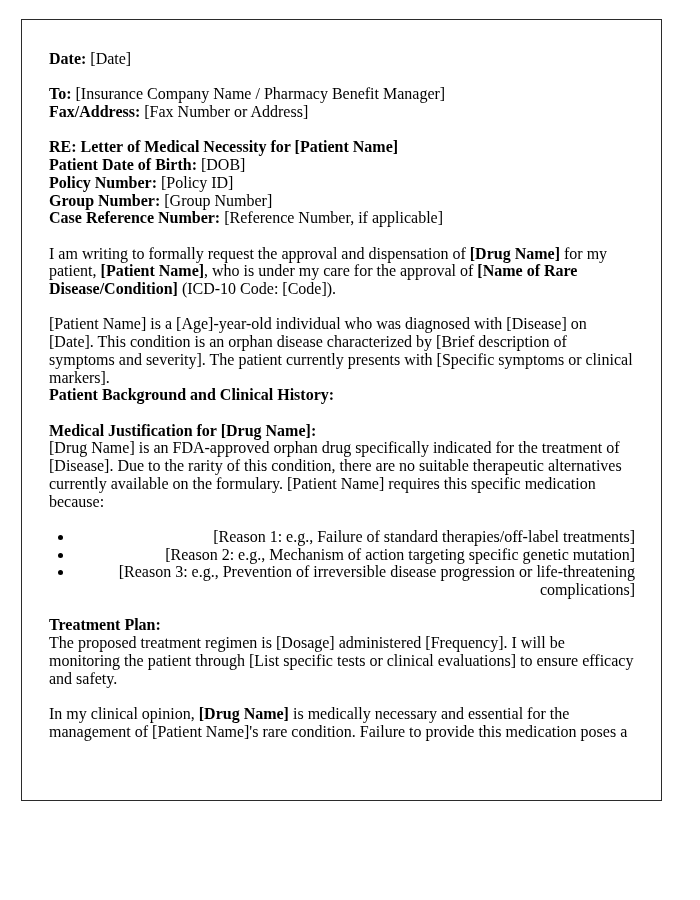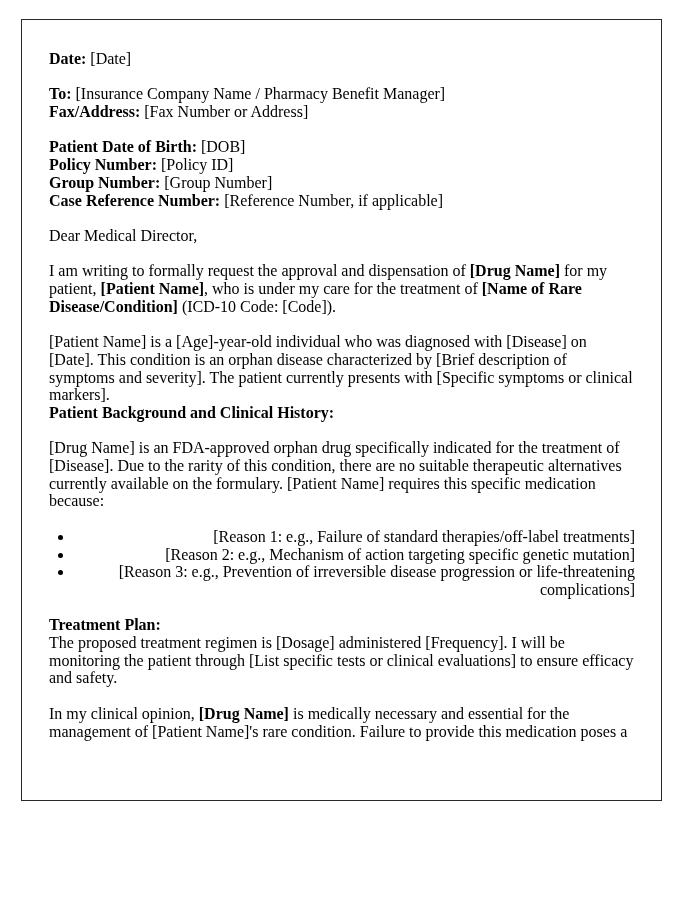--- a/index.html
+++ b/index.html
@@ -43,36 +43,37 @@
   <div class="content">
 
     <div class="block"><b>Date:</b><span> [Date]</span></div>
 
     <div class="block">
       <div class="line"><b>To:</b><span> [Insurance Company Name / Pharmacy Benefit Manager]</span></div>
       <div class="line"><b>Fax/Address:</b><span> [Fax Number or Address]</span></div>
     </div>
 
     <div class="block">
+      <div class="line bold">RE: Letter of Medical Necessity for [Patient Name]</div>
       <div class="line"><b>Patient Date of Birth:</b><span> [DOB]</span></div>
       <div class="line"><b>Policy Number:</b><span> [Policy ID]</span></div>
       <div class="line"><b>Group Number:</b><span> [Group Number]</span></div>
       <div class="line"><b>Case Reference Number:</b><span> [Reference Number, if applicable]</span></div>
     </div>
 
-    <div class="block">Dear Medical Director,</div>
 
-    <p class="block"><span>I am writing to formally request the approval and dispensation of </span><b>[Drug Name]</b><span> for my patient, </span><b>[Patient Name]</b><span>, who is under my care for the treatment of </span><b>[Name of Rare Disease/Condition]</b><span> (ICD-10 Code: [Code]).</span></p>
+    <p class="block"><span>I am writing to formally request the approval and dispensation of </span><b>[Drug Name]</b><span> for my patient, </span><b>[Patient Name]</b><span>, who is under my care for the approval of </span><b>[Name of Rare Disease/Condition]</b><span> (ICD-10 Code: [Code]).</span></p>
 
     <div class="block">
       <div class="line">[Patient Name] is a [Age]-year-old individual who was diagnosed with [Disease] on [Date]. This condition is an orphan disease characterized by [Brief description of symptoms and severity]. The patient currently presents with [Specific symptoms or clinical markers].</div>
       <div class="line bold">Patient Background and Clinical History:</div>
     </div>
 
     <div class="block">
+      <div class="line bold">Medical Justification for [Drug Name]:</div>
       <div class="line">[Drug Name] is an FDA-approved orphan drug specifically indicated for the treatment of [Disease]. Due to the rarity of this condition, there are no suitable therapeutic alternatives currently available on the formulary. [Patient Name] requires this specific medication because:</div>
     </div>
 
     <ul class="reasons">
       <li>[Reason 1: e.g., Failure of standard therapies/off-label treatments]</li>
       <li>[Reason 2: e.g., Mechanism of action targeting specific genetic mutation]</li>
       <li>[Reason 3: e.g., Prevention of irreversible disease progression or life-threatening complications]</li>
     </ul>
 
     <div class="block">

